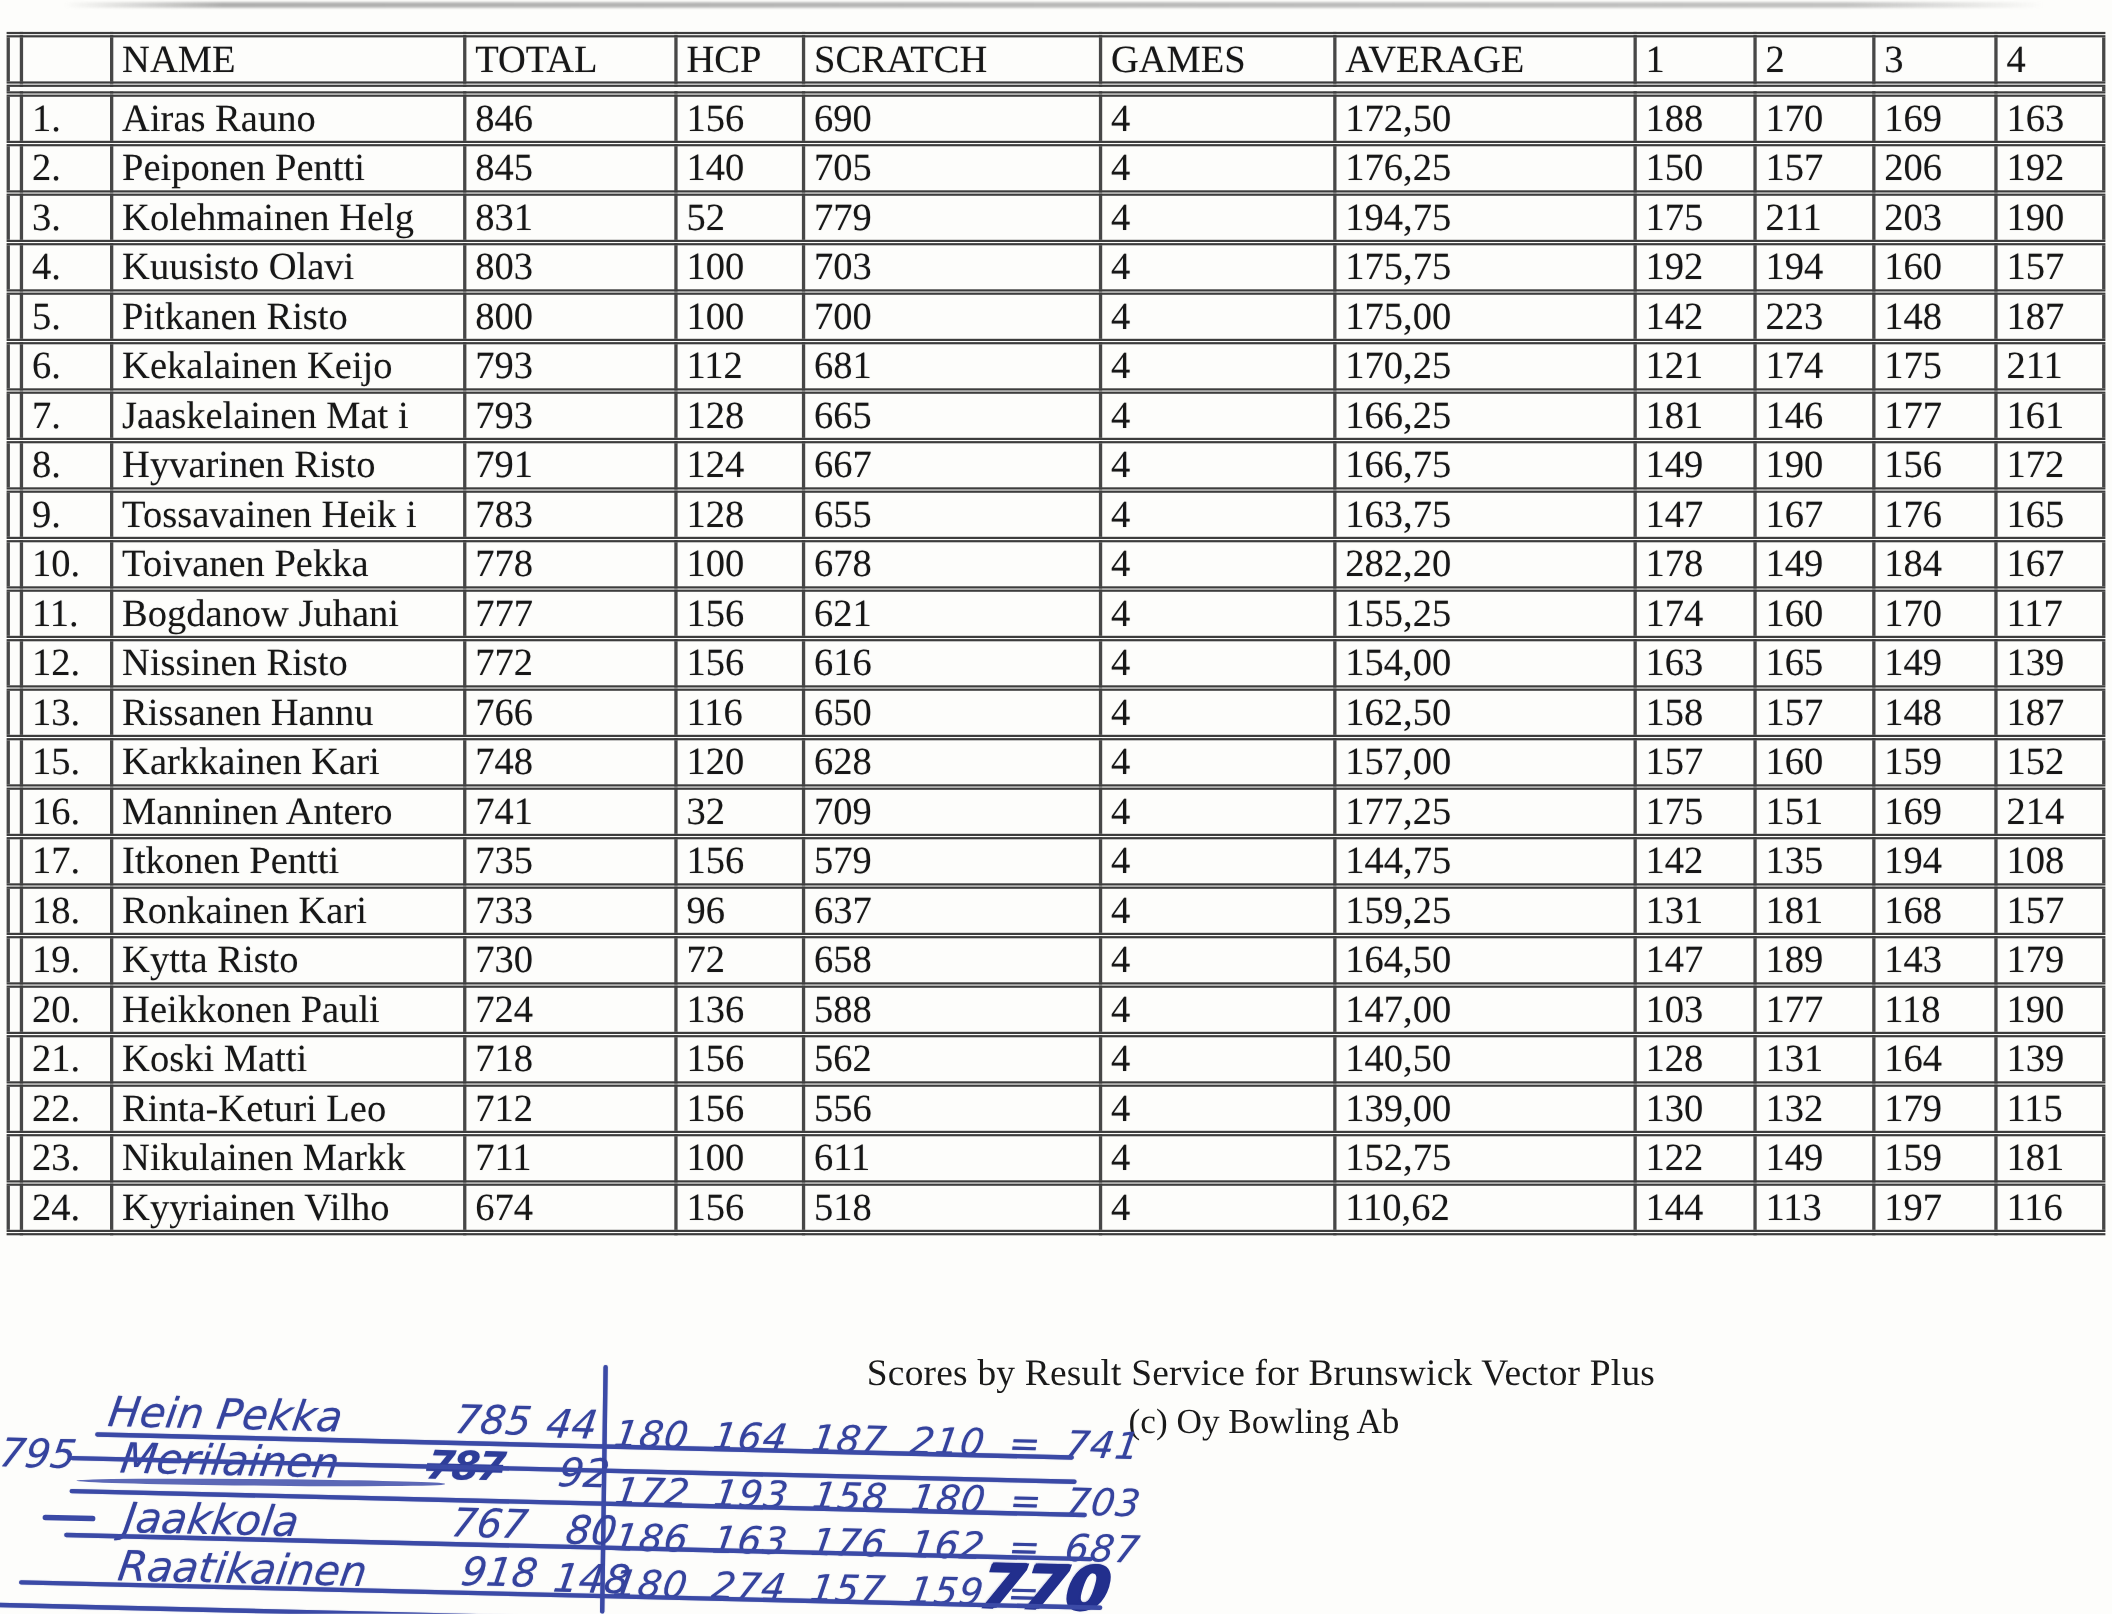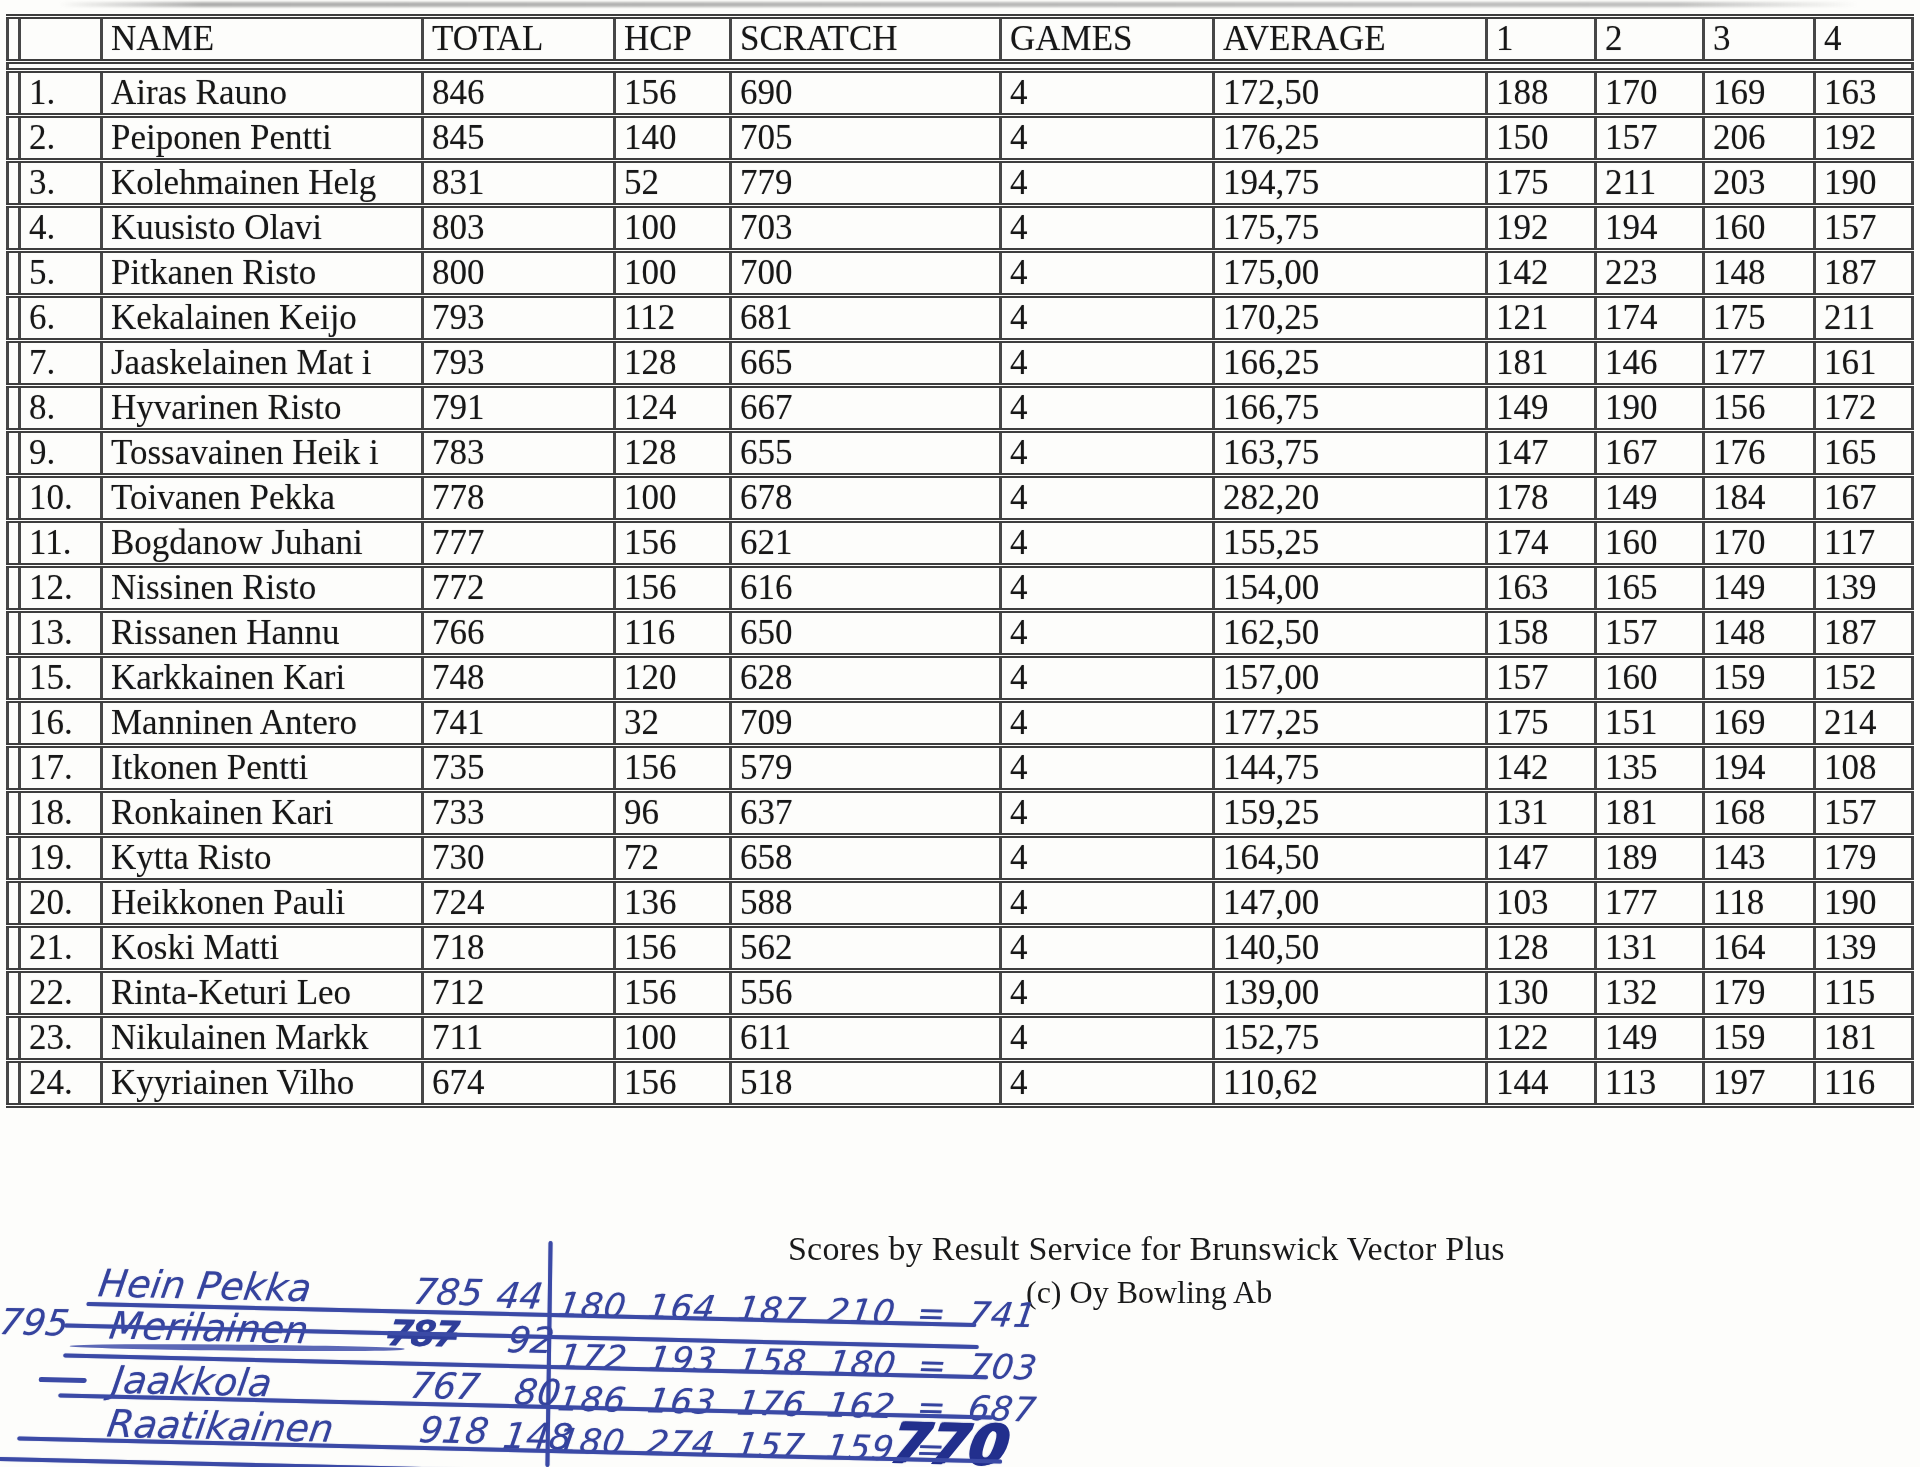--- a/index.html
+++ b/index.html
@@ -11,21 +11,21 @@
   }
   
   .scan-streak {
     position:absolute; left:58px; top:2px; width:1800px; height:5px;
     background:linear-gradient(90deg, rgba(120,120,120,.0), rgba(110,110,110,.55) 8%, rgba(120,120,120,.45) 90%, rgba(120,120,120,0));
     filter:blur(1px);
   }
 
   
   table.score {
-    position:absolute; left:6px; top:14px;
+    position:absolute; left:6px; top:29px;
     border-collapse:collapse; table-layout:fixed;
     width:1905px;
   }
   table.score th, table.score td {
     border-left:3px solid #474747;
     padding:0 0 0 8px;
     font-size:35px; font-weight:normal; text-align:left; vertical-align:middle;
     white-space:nowrap; overflow:hidden;
     color:#171717;
     text-shadow:0 0 1px rgba(40,40,40,.35);

